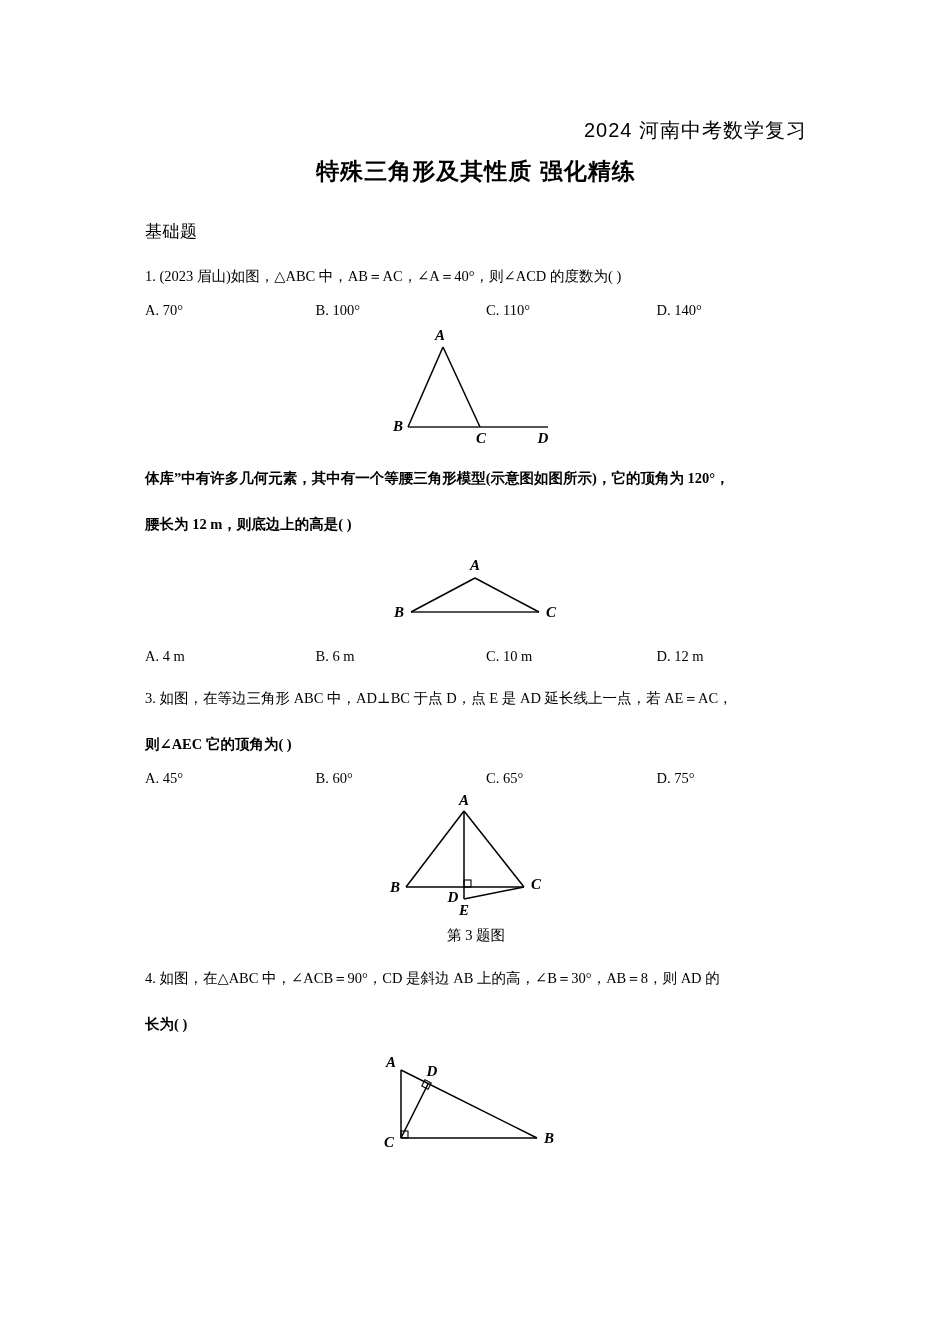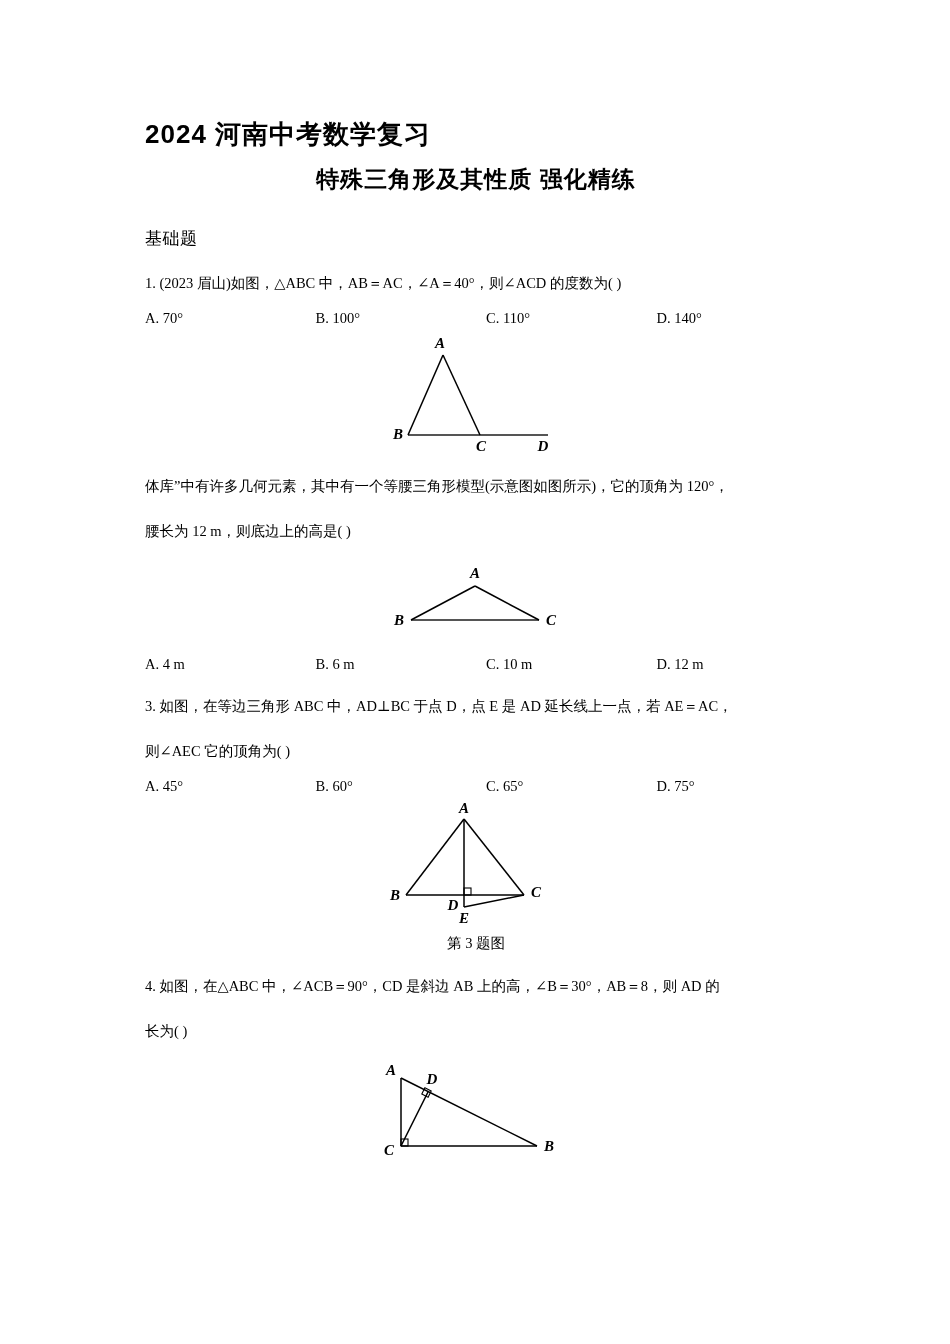--- a/index.html
+++ b/index.html
@@ -24,23 +24,23 @@
   }
   .content {
     position: absolute;
     left: 145px;
     top: 0;
     width: 662px;
   }
 
   
   .title-main {
-    text-align: left;
-    font-size: 26px;
-    font-weight: 700;
+    text-align: right;
+    font-size: 20px;
+    font-weight: 400;
     letter-spacing: 1px;
     margin-top: 118px;
     line-height: 1.25;
     font-family: "Liberation Sans", "DejaVu Sans", sans-serif;
   }
   .title-sub {
     text-align: center;
     font-size: 23px;
     font-weight: 700;
     letter-spacing: 1px;
@@ -57,21 +57,21 @@
   }
 
   
   .q-text {
     font-size: 14.5px;
     line-height: 2.45;
     margin-top: 16px;
     text-align: justify;
     text-justify: inter-ideograph;
   }
-  .q-text.tight { margin-top: 10px; }
+  .q-text.tight { margin-top: 10px; font-weight: bold; }
 
   
   .choices {
     display: flex;
     font-size: 14.5px;
     margin-top: 8px;
     gap: 20px;
   }
   .choices .ch {
     width: 25%;

